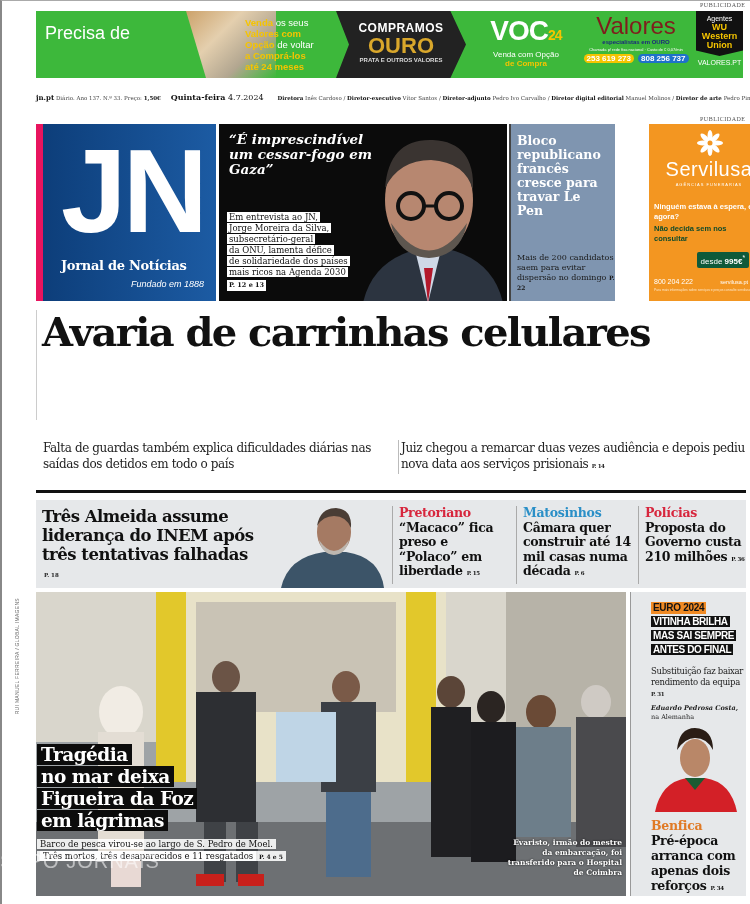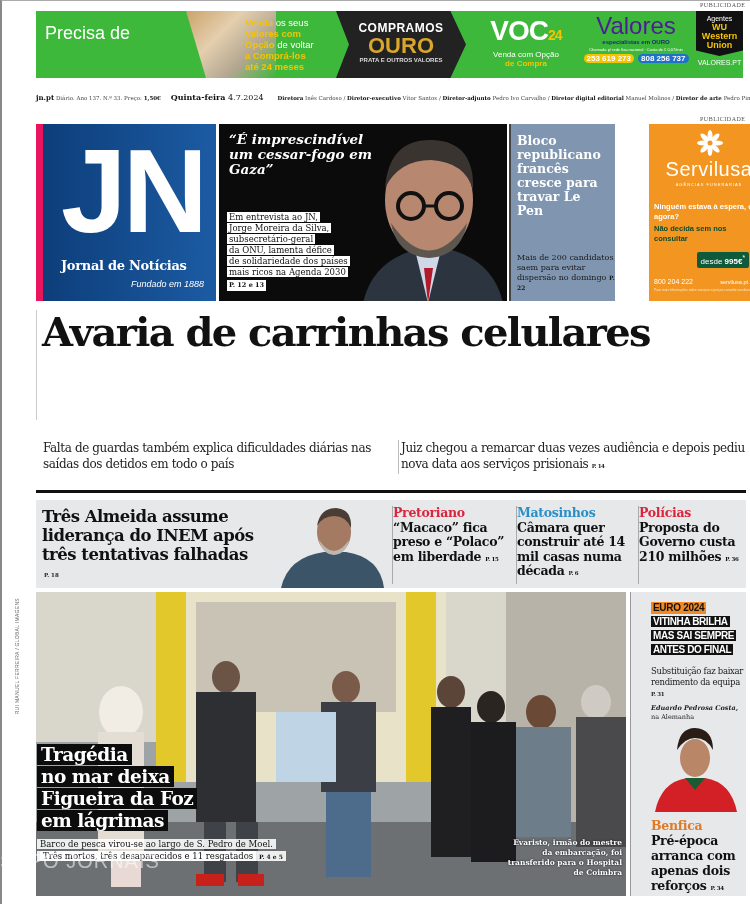--- a/index.html
+++ b/index.html
@@ -20,21 +20,21 @@
   .ad2 b { color: #f5c400; }
   .ad3 { left: 300px; width: 130px; background: #222; clip-path: polygon(0 0, 88% 0, 100% 50%, 88% 100%, 0 100%, 10% 50%); text-align: center; padding-top: 10px; font-family: "Liberation Sans", sans-serif; }
   .ad3 .c1 { color: #fff; font-size: 12px; font-weight: 700; letter-spacing: 0.5px; }
   .ad3 .c2 { color: #d9a72b; font-size: 22px; font-weight: 700; line-height: 22px; }
   .ad3 .c3 { color: #ddd; font-size: 6px; font-weight: 700; }
   .ad4 { left: 430px; width: 120px; text-align: center; padding-top: 5px; font-family: "Liberation Sans", sans-serif; }
   .ad4 .v1 { color: #fff; font-size: 28px; font-weight: 700; line-height: 30px; letter-spacing: -1px; }
   .ad4 .v1 span { color: #f5c400; font-size: 14px; }
   .ad4 .v2 { color: #fff; font-size: 8px; line-height: 9px; }
   .ad5 { left: 540px; width: 120px; text-align: center; padding-top: 2px; font-family: "Liberation Sans", sans-serif; }
-  .ad5 .w1 { color: #4c1d95; font-size: 24px; line-height: 26px; }
+  .ad5 .w1 { color: #7f1d1d; font-size: 24px; line-height: 26px; }
   .ad5 .w2 { color: #1b2b7a; font-size: 6px; font-weight: 700; }
   .ad5 .w3 { color: #fff; font-size: 4px; margin-top: 2px; }
   .ad5 .phones { display: flex; gap: 4px; justify-content: center; margin-top: 2px; }
   .ad5 .ph { font-size: 8px; font-weight: 700; border-radius: 6px; padding: 0 3px; }
   .ad5 .ph1 { background: #f5c400; color: #fff; }
   .ad5 .ph2 { background: #1e72c9; color: #fff; }
   .ad6 { left: 660px; width: 47px; text-align: center; font-family: "Liberation Sans", sans-serif; }
   .ad6 .wu { background: #111; color: #fff; padding: 3px 2px 6px; font-size: 7px; line-height: 9px; clip-path: polygon(0 0, 100% 0, 100% 88%, 50% 100%, 0 88%); }
   .ad6 .wu b { color: #f5c400; font-size: 9px; display: block; }
   .ad6 .vp { color: #fff; font-size: 7px; margin-top: 3px; }
@@ -82,21 +82,21 @@
   .sub-l { position: absolute; left: 43px; top: 440px; width: 340px; font-family: "DejaVu Serif", serif; font-size: 12px; line-height: 16px; letter-spacing: -0.4px; color: #222; }
   .sub-r { position: absolute; left: 398px; top: 440px; width: 350px; font-family: "DejaVu Serif", serif; font-size: 12px; line-height: 16px; letter-spacing: -0.4px; color: #222; border-left: 1px solid #bbb; padding-left: 2px; }
   .sub-r b { font-size: 5.5px; }
   .thick-rule { position: absolute; left: 36px; top: 490px; width: 710px; height: 3px; background: #111; }
 
   
   .sec-row { position: absolute; left: 36px; top: 500px; width: 710px; height: 88px; background: #e6e8ea; }
   .vitor { position: absolute; left: 6px; top: 7px; width: 250px; font-family: "DejaVu Serif", serif; font-weight: 700; font-size: 16.5px; line-height: 19px; letter-spacing: -0.5px; color: #111; }
   .vitor-p { position: absolute; left: 8px; top: 72px; font-size: 5.5px; font-weight: 700; }
   .vitor-photo { position: absolute; left: 240px; top: 2px; width: 110px; height: 86px; }
-  .brief { position: absolute; top: 6px; height: 78px; font-family: "DejaVu Serif", serif; font-weight: 700; font-size: 12.5px; line-height: 14.5px; letter-spacing: -0.3px; color: #111; }
+  .brief { position: absolute; top: 6px; height: 78px; font-family: "DejaVu Serif", serif; font-weight: 700; font-size: 12.5px; line-height: 14.5px; letter-spacing: -0.3px; color: #111; padding-left: 6px; }
   .brief .kicker { display: block; }
   .brief b.pg { font-size: 5.5px; }
   .brief1 { left: 356px; width: 118px; border-left: 1px solid #aaa; }
   .brief2 { left: 480px; width: 118px; border-left: 1px solid #aaa; }
   .brief3 { left: 602px; width: 108px; border-left: 1px solid #aaa; }
 
   
   .photo { position: absolute; left: 36px; top: 592px; width: 590px; height: 304px; overflow: hidden; background: #8a8e92; }
   .credit { position: absolute; left: 14px; top: 598px; writing-mode: vertical-rl; transform: rotate(180deg); font-family: "Liberation Sans", sans-serif; font-size: 5px; color: #666; letter-spacing: 0.3px; }
   .trag-title { position: absolute; left: 37px; top: 744px; font-family: "DejaVu Serif", serif; font-weight: 700; font-size: 18.5px; line-height: 22px; color: #fff; letter-spacing: -0.5px; }

